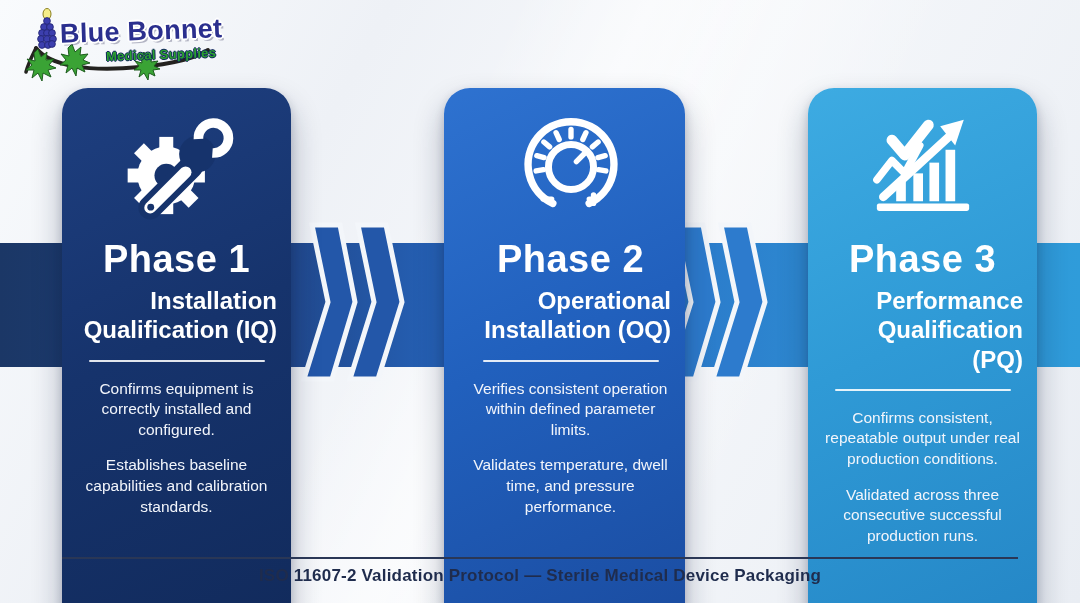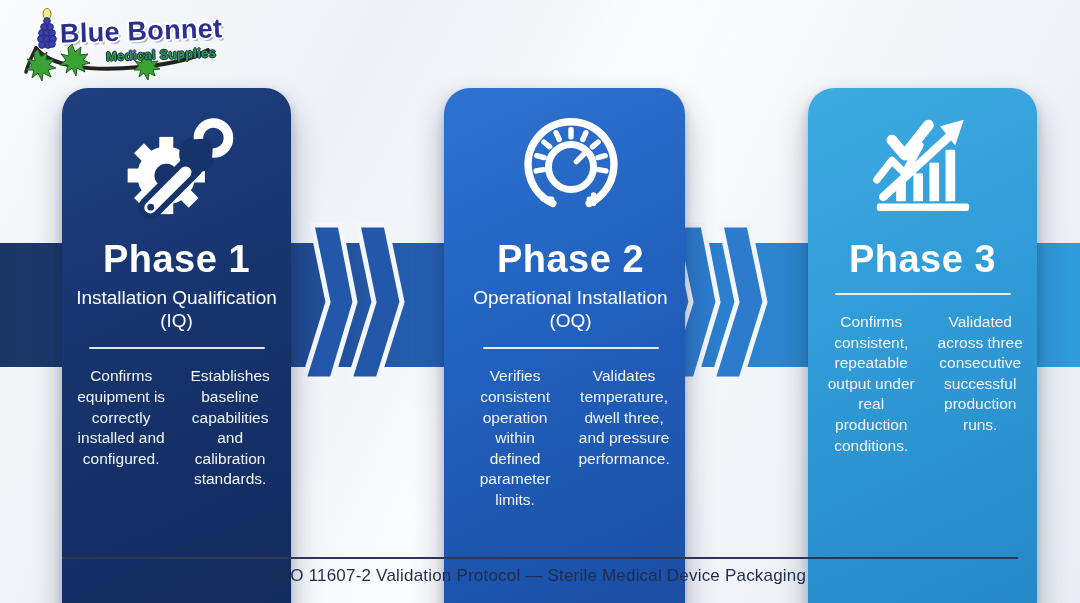--- a/index.html
+++ b/index.html
@@ -25,42 +25,42 @@
   .card{
     position:absolute;top:88px;width:229px;height:561px;border-radius:26px;
     box-shadow:0 16px 30px rgba(15,25,60,.30),0 4px 10px rgba(15,25,60,.18);
     display:flex;flex-direction:column;align-items:center;color:#fff;text-align:center;
   }
   .card.p1{left:62px;background:linear-gradient(155deg,#1e3f80 0%,#16336c 45%,#112a5b 100%);}
   .card.p2{left:444px;background:linear-gradient(155deg,#2e72d0 0%,#2160bd 45%,#1a4b9f 100%);padding-left:12px;}
   .card.p3{left:788px;background:linear-gradient(155deg,#3dabe2 0%,#2f9ad6 45%,#2485c5 100%);margin-left:20px;}
   .card .icon{margin-top:20px;height:120px;display:flex;align-items:center;justify-content:center;}
   .card .title{margin-top:12px;font-size:38px;font-weight:bold;letter-spacing:.5px;line-height:1;}
-  .card .subtitle{margin-top:8px;font-size:19px;font-weight:normal;line-height:1.22;padding:0 14px;}
+  .card .subtitle{margin-top:8px;font-size:24px;font-weight:bold;line-height:1.22;padding:0 14px;text-align:right;}
   .card .divider{margin:15px auto 0;width:176px;height:2px;background:rgba(255,255,255,.88);border-radius:1px;}
   .card .body{margin-top:17px;padding:0 13px;font-size:15.5px;line-height:1.33;color:#f2f5fb;
-              display:flex;flex-direction:row;gap:15px;}
+              display:flex;flex-direction:column;gap:15px;}
   
   .logo{position:absolute;left:14px;top:4px;width:220px;height:80px;}
   .logo svg{position:absolute;left:0;top:0;}
   .logo .brand{
     position:absolute;left:46px;top:12px;font-size:27px;font-weight:bold;letter-spacing:.3px;
     color:#2b2f8e;transform:rotate(-2deg);white-space:nowrap;
     text-shadow:-2px 0 #fff,2px 0 #fff,0 -2px #fff,0 2px #fff,-1px -1px #fff,1px 1px #fff,-1px 1px #fff,1px -1px #fff,2px 3px 0 rgba(25,25,70,.30);
   }
   .logo .tagline{
     position:absolute;left:92px;top:43px;font-size:13px;font-weight:bold;letter-spacing:.3px;
     color:#2aa12f;transform:rotate(-2deg);white-space:nowrap;
     text-shadow:-1px 0 #13295e,1px 0 #13295e,0 -1px #13295e,0 1px #13295e;
   }
   
   .footer-rule{position:absolute;left:62px;top:557px;width:956px;height:2px;background:#2a3756;}
   .footer-text{
     position:absolute;left:0;top:566px;width:1080px;text-align:center;
-    font-size:17px;color:#1f2c4d;letter-spacing:.2px;
+    font-size:17px;color:#1f2c4d;letter-spacing:.2px;font-weight:bold;
   }
 </style>
 </head>
 <body>
 
 <div class="bg-streak"></div>
 
 <div class="band"></div>
 
 <div class="chevrons g1">
@@ -128,39 +128,40 @@
       <line x1="29" y1="84" x2="37" y2="84" stroke="#ffffff" stroke-width="5" stroke-linecap="round"></line>
       <line x1="72" y1="84" x2="80" y2="84" stroke="#ffffff" stroke-width="5" stroke-linecap="round"></line>
       <line x1="76" y1="80" x2="76" y2="88" stroke="#ffffff" stroke-width="5" stroke-linecap="round"></line>
     </svg>
   </div>
   <div class="title">Phase 2</div>
   <div class="subtitle">Operational Installation (OQ)</div>
   <div class="divider"></div>
   <div class="body">
     <div>Verifies consistent operation within defined parameter limits.</div>
-    <div>Validates temperature, dwell three, and pressure performance.</div>
+    <div>Validates temperature, dwell time, and pressure performance.</div>
   </div>
 </div>
 
 <div class="card p3">
   <div class="icon">
     <svg width="118" height="118" viewBox="0 0 110 110">
       <rect x="12" y="88" width="86" height="7" rx="2" fill="#ffffff"></rect>
       <path d="M12,66 L26,48 L38,60 L52,34" stroke="#ffffff" stroke-width="7" fill="none" stroke-linejoin="round" stroke-linecap="round"></path>
       <rect x="30" y="68" width="9" height="18" fill="#ffffff"></rect>
       <rect x="46" y="60" width="9" height="26" fill="#ffffff"></rect>
       <rect x="61" y="50" width="9" height="36" fill="#ffffff"></rect>
       <rect x="76" y="38" width="9" height="48" fill="#ffffff"></rect>
       <line x1="18" y1="82" x2="80" y2="25" stroke="#ffffff" stroke-width="8" stroke-linecap="round"></line>
       <polygon points="71,16 93,10 85,34" fill="#ffffff"></polygon>
       <path d="M26,29 L38,43 L60,15" stroke="#ffffff" stroke-width="10" fill="none" stroke-linecap="round" stroke-linejoin="round"></path>
     </svg>
   </div>
   <div class="title">Phase 3</div>
+  <div class="subtitle">Performance Qualification (PQ)</div>
   <div class="divider"></div>
   <div class="body">
     <div>Confirms consistent, repeatable output under real production conditions.</div>
     <div>Validated across three consecutive successful production runs.</div>
   </div>
 </div>
 
 <div class="logo">
   <svg width="220" height="80" viewBox="0 0 220 80">
     <path d="M22,44 C36,62 74,68 126,63 C158,60 180,55 194,46" stroke="#24221f" stroke-width="4" fill="none" stroke-linecap="round"></path>

